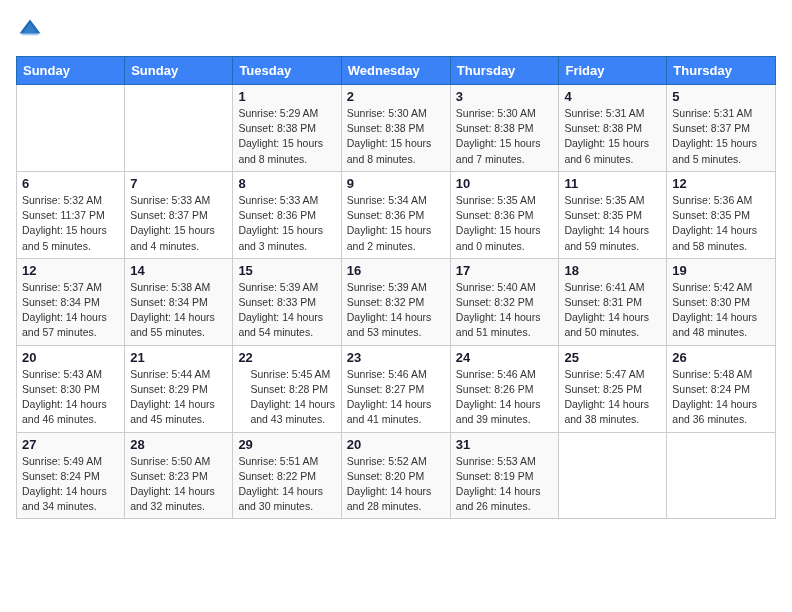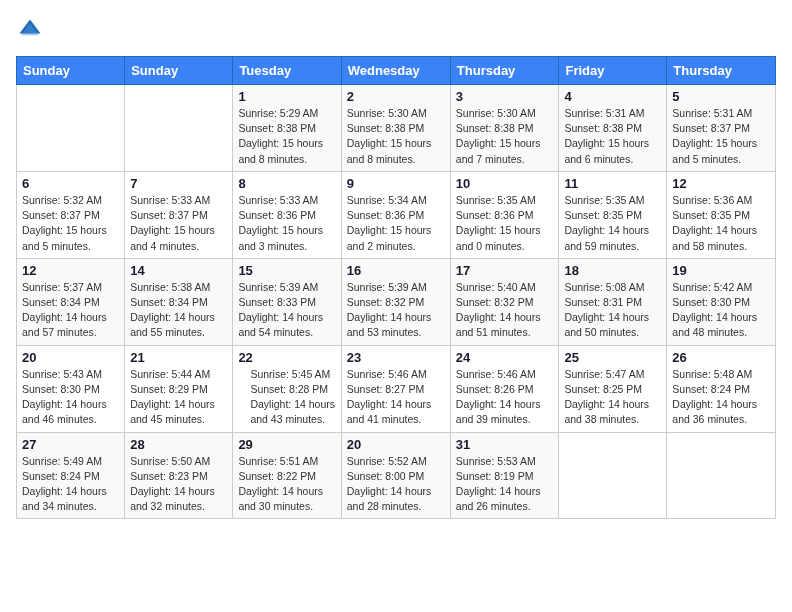--- a/index.html
+++ b/index.html
@@ -158,21 +158,21 @@
           <span class="day-num">5</span>
           <div class="day-info" style="white-space: pre-line;">Sunrise: 5:31 AM
 Sunset: 8:37 PM
 Daylight: 15 hours and 5 minutes.</div>
         </td>
       </tr>
       <tr>
         <td>
           <span class="day-num">6</span>
           <div class="day-info" style="white-space: pre-line;">Sunrise: 5:32 AM
-Sunset: 8:37 PM
+Sunset: 11:37 PM
 Daylight: 15 hours and 5 minutes.</div>
         </td>
         <td>
           <span class="day-num">7</span>
           <div class="day-info" style="white-space: pre-line;">Sunrise: 5:33 AM
 Sunset: 8:37 PM
 Daylight: 15 hours and 4 minutes.</div>
         </td>
         <td>
           <span class="day-num">8</span>
@@ -231,21 +231,21 @@
 Daylight: 14 hours and 53 minutes.</div>
         </td>
         <td>
           <span class="day-num">17</span>
           <div class="day-info" style="white-space: pre-line;">Sunrise: 5:40 AM
 Sunset: 8:32 PM
 Daylight: 14 hours and 51 minutes.</div>
         </td>
         <td>
           <span class="day-num">18</span>
-          <div class="day-info" style="white-space: pre-line;">Sunrise: 5:08 AM
+          <div class="day-info" style="white-space: pre-line;">Sunrise: 6:41 AM
 Sunset: 8:31 PM
 Daylight: 14 hours and 50 minutes.</div>
         </td>
         <td>
           <span class="day-num">19</span>
           <div class="day-info" style="white-space: pre-line;">Sunrise: 5:42 AM
 Sunset: 8:30 PM
 Daylight: 14 hours and 48 minutes.</div>
         </td>
       </tr>
@@ -308,21 +308,21 @@
         </td>
         <td>
           <span class="day-num">29</span>
           <div class="day-info" style="white-space: pre-line;">Sunrise: 5:51 AM
 Sunset: 8:22 PM
 Daylight: 14 hours and 30 minutes.</div>
         </td>
         <td>
           <span class="day-num">20</span>
           <div class="day-info" style="white-space: pre-line;">Sunrise: 5:52 AM
-Sunset: 8:00 PM
+Sunset: 8:20 PM
 Daylight: 14 hours and 28 minutes.</div>
         </td>
         <td>
           <span class="day-num">31</span>
           <div class="day-info" style="white-space: pre-line;">Sunrise: 5:53 AM
 Sunset: 8:19 PM
 Daylight: 14 hours and 26 minutes.</div>
         </td>
         <td class="empty-cell"></td>
         <td class="empty-cell"></td>

